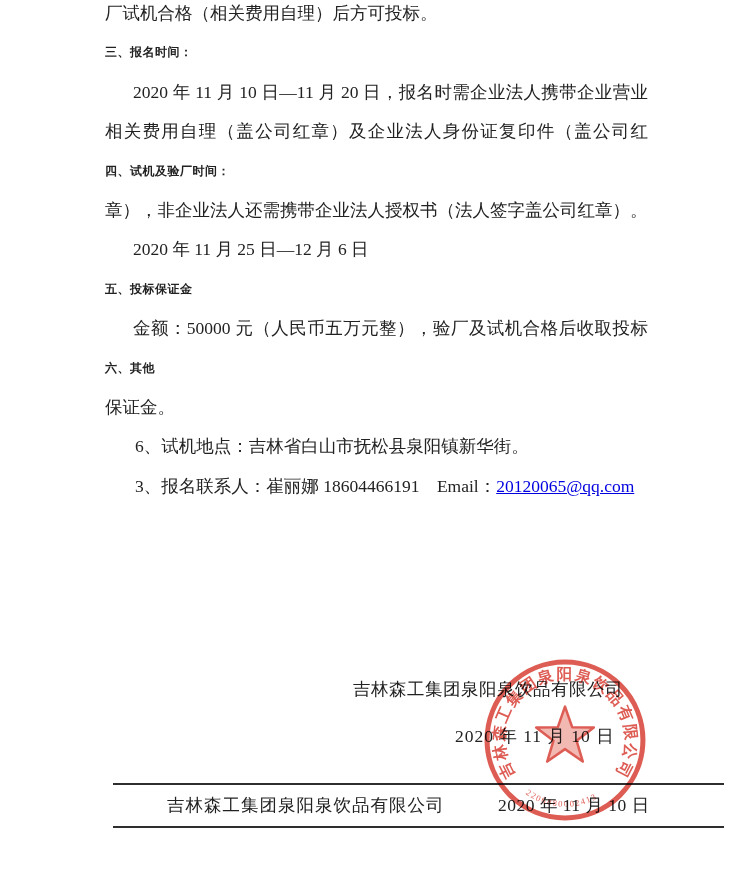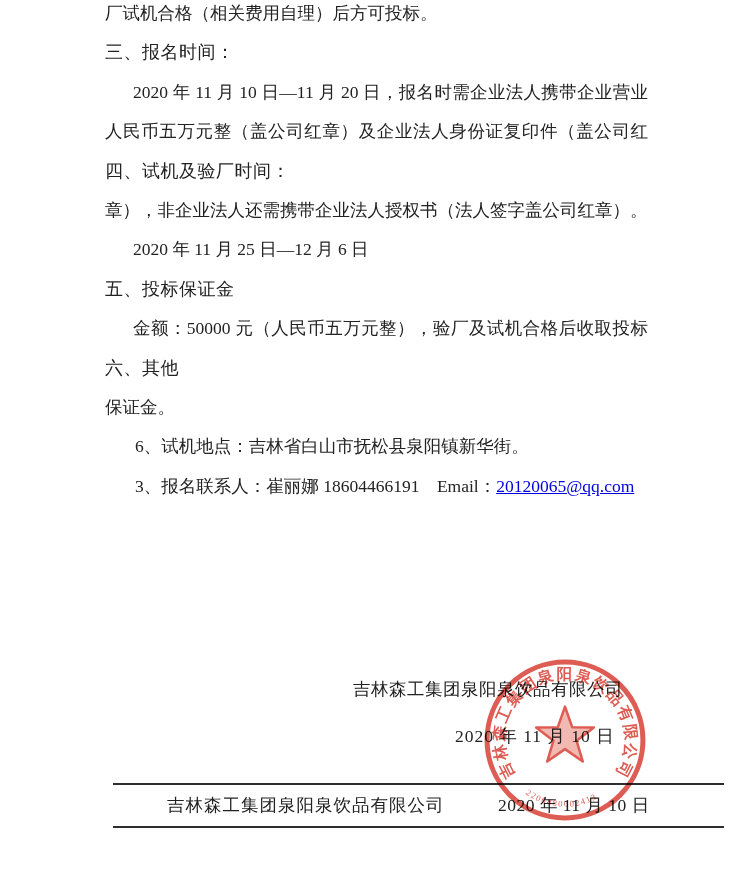--- a/index.html
+++ b/index.html
@@ -8,21 +8,21 @@
     background:#ffffff;
     font-family:"Liberation Serif","DejaVu Serif",serif;
     color:#222222;
   }
   .doc-body{
     position:absolute;top:-6px;left:105px;width:543px;
     font-size:17.5px;
   }
   .line{height:39.4px;line-height:39.4px;white-space:nowrap;}
   .l-just{white-space:normal;text-align:justify;text-align-last:justify;}
-  .l-heading{font-weight:400;font-size:18px;letter-spacing:0.5px;}
+  .l-heading{font-weight:700;font-size:12px;letter-spacing:0.5px;}
   .l-indent{padding-left:28px;}
   .l-item{padding-left:30px;}
   a.email-link{color:#0000e0;text-decoration:underline;cursor:pointer;}
   .sig-company{
     position:absolute;left:353px;top:677px;font-size:17.5px;letter-spacing:0.5px;
   }
   .sig-date{
     position:absolute;left:455px;top:724px;font-size:17.5px;letter-spacing:1px;
   }
   .footer-rule{
@@ -39,21 +39,21 @@
   }
   .stamp text{font-family:"Liberation Serif","DejaVu Serif",serif;}
 </style>
 </head>
 <body>
 
 <div class="doc-body">
   <div class="line">厂试机合格（相关费用自理）后方可投标。</div>
   <div class="line l-heading">三、报名时间：</div>
   <div class="line l-indent l-just">2020 年 11 月 10 日—11 月 20 日，报名时需企业法人携带企业营业</div>
-  <div class="line l-just">人民币五万元整（盖公司红章）及企业法人身份证复印件（盖公司红</div>
+  <div class="line l-just">相关费用自理（盖公司红章）及企业法人身份证复印件（盖公司红</div>
   <div class="line l-heading">四、试机及验厂时间：</div>
   <div class="line">章），非企业法人还需携带企业法人授权书（法人签字盖公司红章）。</div>
   <div class="line l-indent">2020 年 11 月 25 日—12 月 6 日</div>
   <div class="line l-heading">五、投标保证金</div>
   <div class="line l-indent l-just">金额：50000 元（人民币五万元整），验厂及试机合格后收取投标</div>
   <div class="line l-heading">六、其他</div>
   <div class="line">保证金。</div>
   <div class="line l-item">6、试机地点：吉林省白山市抚松县泉阳镇新华街。</div>
   <div class="line l-item"><span>3、报名联系人：崔丽娜 18604466191　Email：</span><a class="email-link" href="#">20120065@qq.com</a></div>
 </div>

